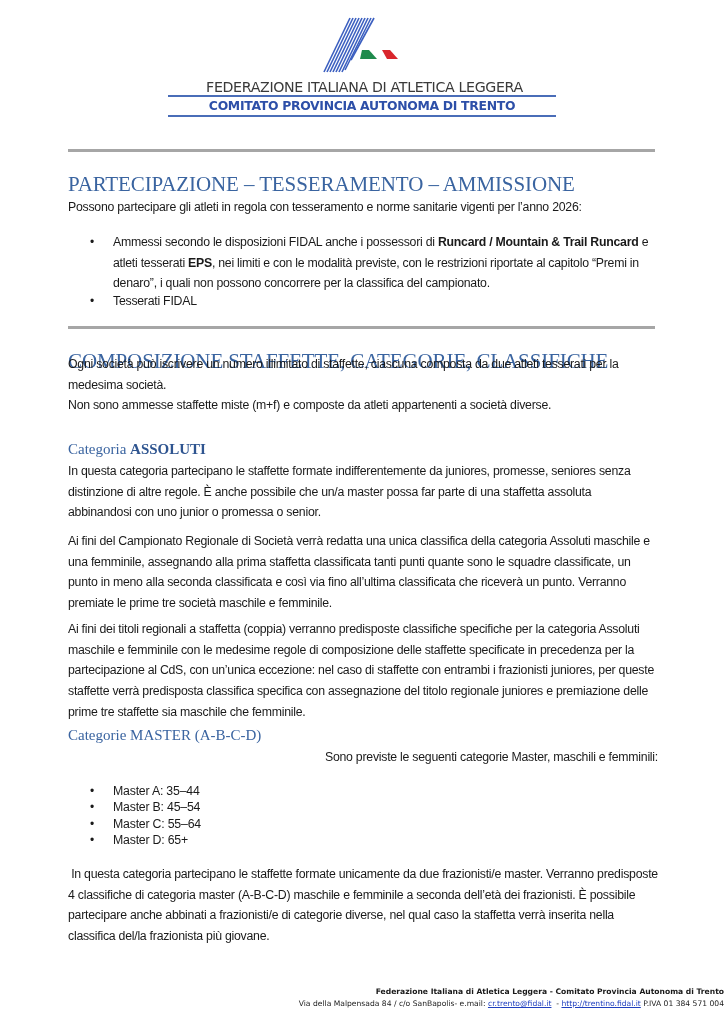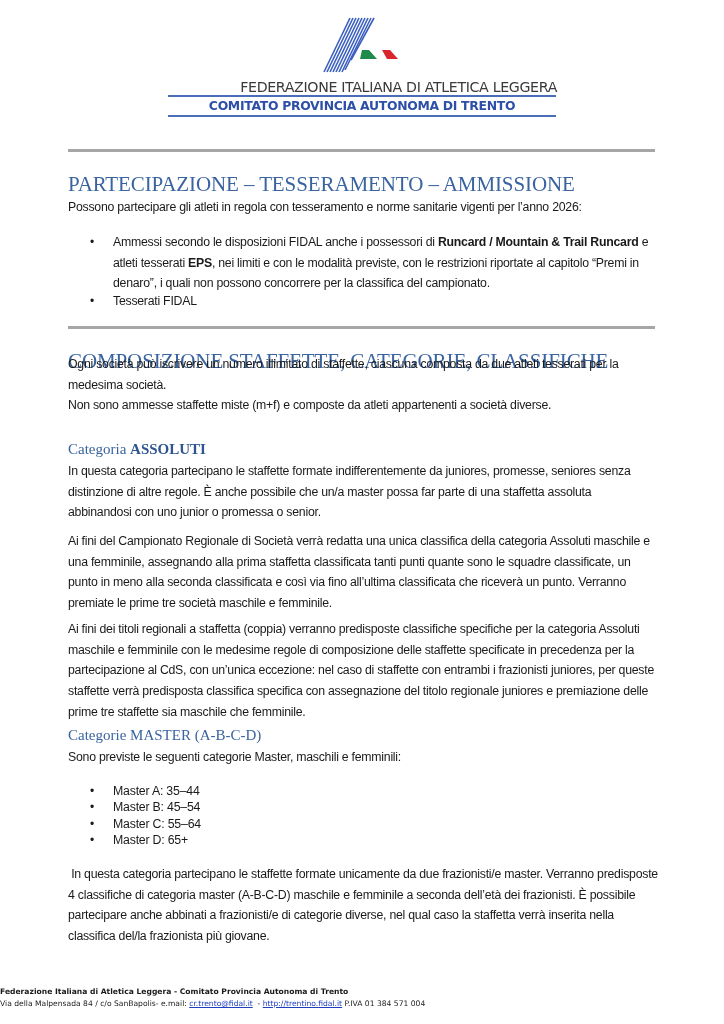--- a/index.html
+++ b/index.html
@@ -3,21 +3,21 @@
 <meta charset="utf-8">
 <style>
   html, body { margin: 0; padding: 0; background: #ffffff; }
   body { width: 724px; height: 1024px; position: relative; overflow: hidden;
          font-family: "Liberation Sans", "DejaVu Sans", sans-serif; color: #1a1a1a; }
   .page { position: absolute; left: 0; top: 0; width: 724px; height: 1024px; }
 
   
   .logo-wrap { position: absolute; left: 0; top: 0; width: 724px; height: 125px; }
   .logo-mark { position: absolute; left: 322px; top: 16px; width: 100px; height: 58px; }
-  .org-name { position: absolute; left: 172px; top: 79px; width: 385px; text-align: right;
+  .org-name { position: absolute; left: 172px; top: 79px; width: 385px; text-align: center;
               font-family: "DejaVu Sans", sans-serif; font-size: 14.2px; letter-spacing: -0.35px;
               color: #3a3a3a; white-space: nowrap; }
   .org-rule1 { position: absolute; left: 168px; top: 95px; width: 388px; height: 2px; background: #4a6db8; }
   .org-committee { position: absolute; left: 168px; top: 98px; width: 388px; text-align: center;
                    font-family: "DejaVu Sans", sans-serif; font-weight: bold; font-size: 12.4px;
                    letter-spacing: -0.3px; color: #2d4fa8; white-space: nowrap; }
   .org-rule2 { position: absolute; left: 168px; top: 115px; width: 388px; height: 2px; background: #4a6db8; }
 
   
   .hrule { position: absolute; left: 68px; width: 587px; height: 3px; background: #a6a6a6; }
@@ -37,21 +37,21 @@
            font-size: 12.3px; line-height: 15.3px; letter-spacing: -0.25px; }
   .blist li { position: relative; padding-left: 45px; }
   .blist li::before { content: "\2022"; position: absolute; left: 22px; top: 0; font-size: 12px; }
 
   .mlist { position: absolute; left: 68px; width: 400px; margin: 0; padding: 0; list-style: none;
            font-size: 12.3px; line-height: 16.3px; letter-spacing: -0.2px; }
   .mlist li { position: relative; padding-left: 45px; }
   .mlist li::before { content: "\2022"; position: absolute; left: 22px; top: 0; font-size: 12px; }
 
   
-  .footer { position: absolute; left: 0; top: 986px; width: 724px; text-align: left;
+  .footer { position: absolute; left: 0; top: 986px; width: 724px; text-align: right;
             font-family: "DejaVu Sans", sans-serif; font-size: 7.6px; line-height: 12px; color: #1a1a1a; }
   .footer .f-title { font-weight: bold; }
   .footer a { color: #1f3fbf; text-decoration: underline; }
 </style>
 </head>
 <body>
 
 <div class="page">
 
   <div class="logo-wrap">
@@ -95,21 +95,21 @@
   </div>
 
   <div class="h2" style="top:441px;">
     <span>Categoria </span><b>ASSOLUTI</b>
   </div>
   <div class="para" style="top:461px;">In questa categoria partecipano le staffette formate indifferentemente da juniores, promesse, seniores senza distinzione di altre regole. È anche possibile che un/a master possa far parte di una staffetta assoluta abbinandosi con uno junior o promessa o senior.</div>
   <div class="para" style="top:531px;">Ai fini del Campionato Regionale di Società verrà redatta una unica classifica della categoria Assoluti maschile e una femminile, assegnando alla prima staffetta classificata tanti punti quante sono le squadre classificate, un punto in meno alla seconda classificata e così via fino all’ultima classificata che riceverà un punto. Verranno premiate le prime tre società maschile e femminile.</div>
   <div class="para" style="top:619px;">Ai fini dei titoli regionali a staffetta (coppia) verranno predisposte classifiche specifiche per la categoria Assoluti maschile e femminile con le medesime regole di composizione delle staffette  specificate in precedenza per la partecipazione al CdS,  con un’unica eccezione: nel caso di staffette con entrambi i frazionisti juniores, per queste staffette verrà predisposta classifica specifica con assegnazione del titolo regionale juniores e premiazione delle prime tre staffette sia maschile che femminile.</div>
 
   <div class="h2" style="top:727px;">Categorie MASTER (A-B-C-D)</div>
-  <div class="para" style="top:747px;">Sono previste le seguenti categorie Master, maschili e femminili:</div>
+  <div class="para" style="top:747px;text-align:right;">Sono previste le seguenti categorie Master, maschili e femminili:</div>
 
   <ul class="mlist" style="top:783px;">
     <li>Master A: 35–44</li>
     <li>Master B: 45–54</li>
     <li>Master C: 55–64</li>
     <li>Master D: 65+</li>
   </ul>
 
   <div class="para" style="top:864px; white-space:pre-wrap;"> In questa categoria partecipano le staffette formate unicamente da due frazionisti/e master. Verranno predisposte 4 classifiche di categoria master (A-B-C-D) maschile e femminile a seconda dell’età dei frazionisti. È possibile partecipare anche abbinati a frazionisti/e di categorie diverse, nel qual caso la staffetta verrà inserita nella classifica del/la frazionista più giovane.</div>
 

